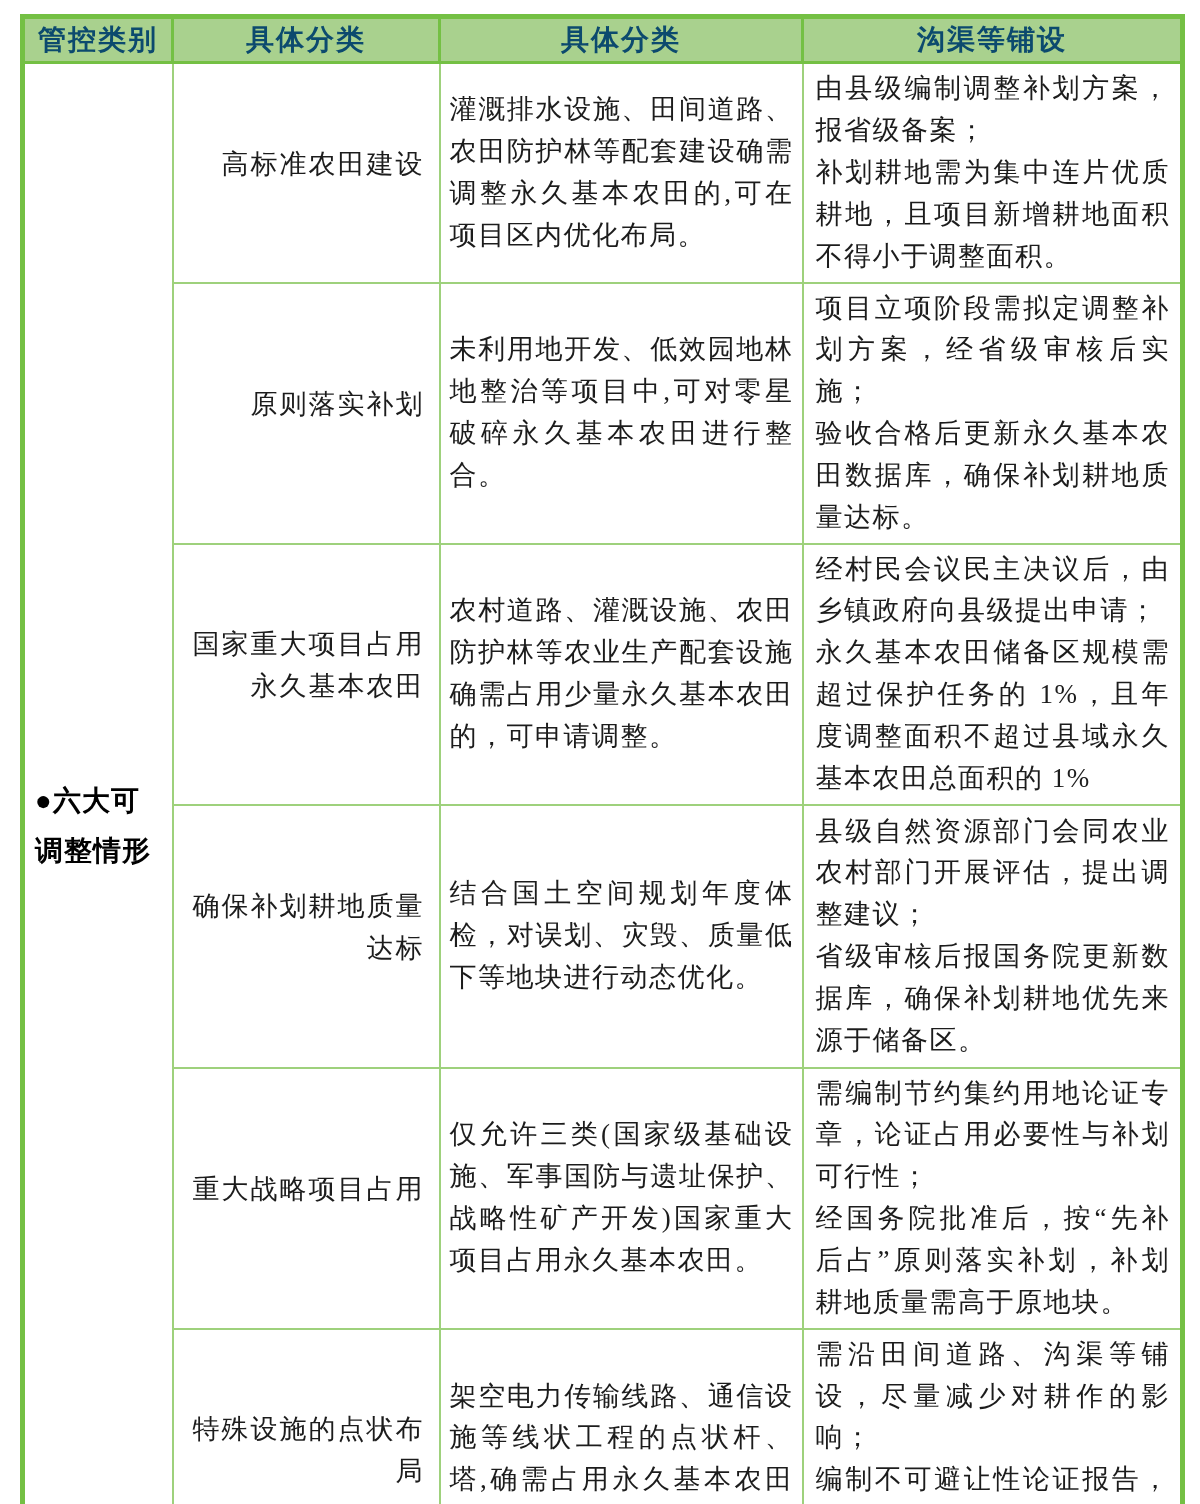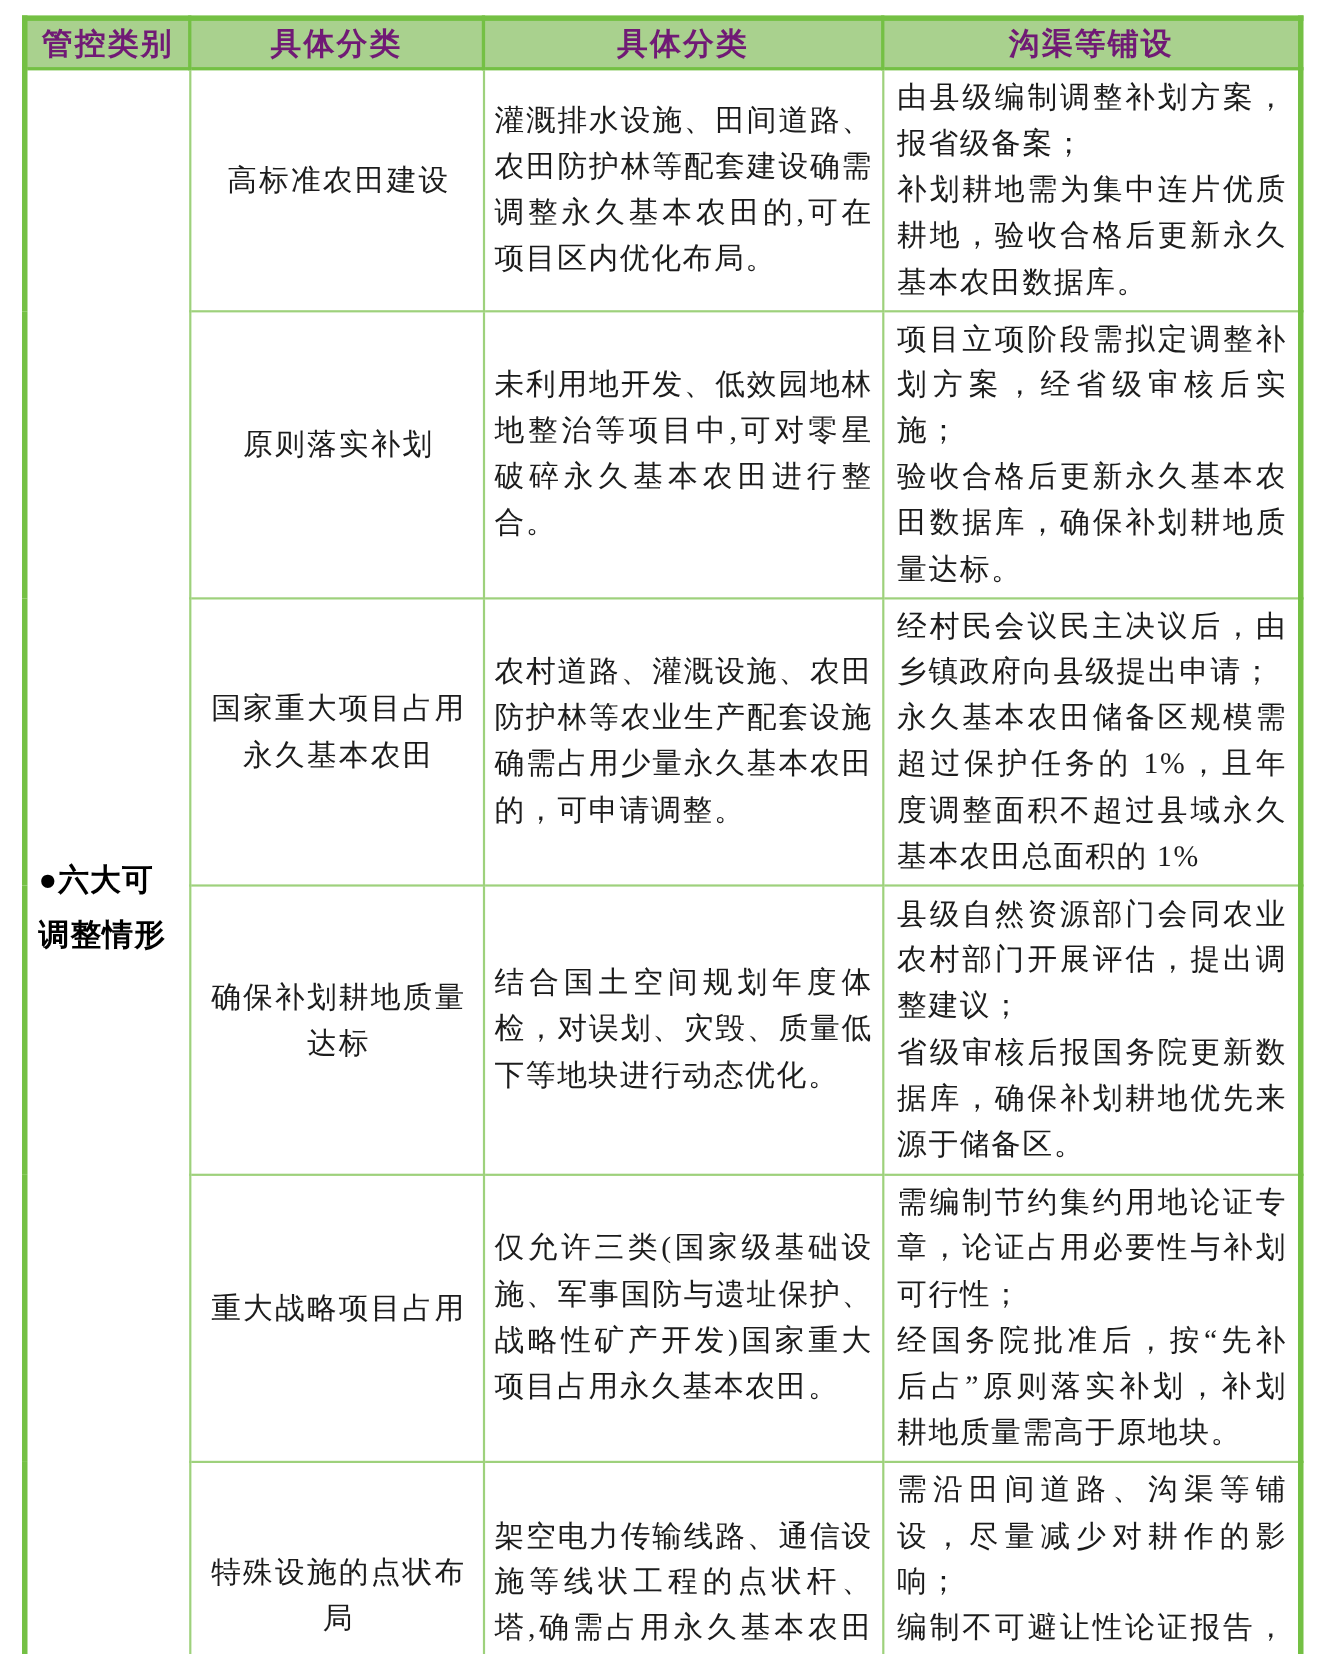--- a/index.html
+++ b/index.html
@@ -32,21 +32,21 @@
   col.c4{width:380px;}
   thead th{
     background:var(--header-bg);
     border:3px solid var(--border-strong);
     height:46px;
     font-size:28px;
     font-weight:bold;
     letter-spacing:2px;
     text-align:center;
     vertical-align:middle;
-    color:#701a75;
+    color:#0c4a6e;
   }
   tbody td{
     border:2px solid var(--grid-line);
     vertical-align:middle;
     font-size:27px;
     line-height:1.55;
     color:var(--text);
   }
   tbody tr:nth-child(1){height:220px;}
   tbody tr:nth-child(2){height:212px;}
@@ -59,21 +59,21 @@
     font-size:28px;
     letter-spacing:1px;
     padding:0 6px 0 10px;
     line-height:1.8;
     border-right:2px solid var(--grid-line);
     color:#000;
   }
   td.cls{
     padding:0 14px 16px 18px;
     letter-spacing:2px;
-    text-align:center;
+    text-align:right;
   }
   td.scope{
     padding:4px 8px 4px 9px;
     letter-spacing:1.5px;
     text-align:justify;
     text-justify:inter-character;
     font-family:Liberation Serif, serif;
   }
   td.req{
     padding:4px 10px 4px 12px;
@@ -103,21 +103,21 @@
         <th>沟渠等铺设</th>
       </tr>
     </thead>
     <tbody id="tbody">
         <tr>
           <td class="cat" rowspan="6">●六大可调整情形</td>
           <td class="cls">高标准农田建设</td>
           <td class="scope">灌溉排水设施、田间道路、农田防护林等配套建设确需调整永久基本农田的,可在项目区内优化布局。</td>
           <td class="req">
             <div class="para">由县级编制调整补划方案，报省级备案；</div>
-            <div class="para">补划耕地需为集中连片优质耕地，验收合格后更新永久基本农田数据库。</div>
+            <div class="para">补划耕地需为集中连片优质耕地，且项目新增耕地面积不得小于调整面积。</div>
           </td>
         </tr>
         <tr>
           <td class="cls">原则落实补划</td>
           <td class="scope">未利用地开发、低效园地林地整治等项目中,可对零星破碎永久基本农田进行整合。</td>
           <td class="req">
             <div class="para">项目立项阶段需拟定调整补划方案，经省级审核后实施；</div>
             <div class="para">验收合格后更新永久基本农田数据库，确保补划耕地质量达标。</div>
           </td>
         </tr>

